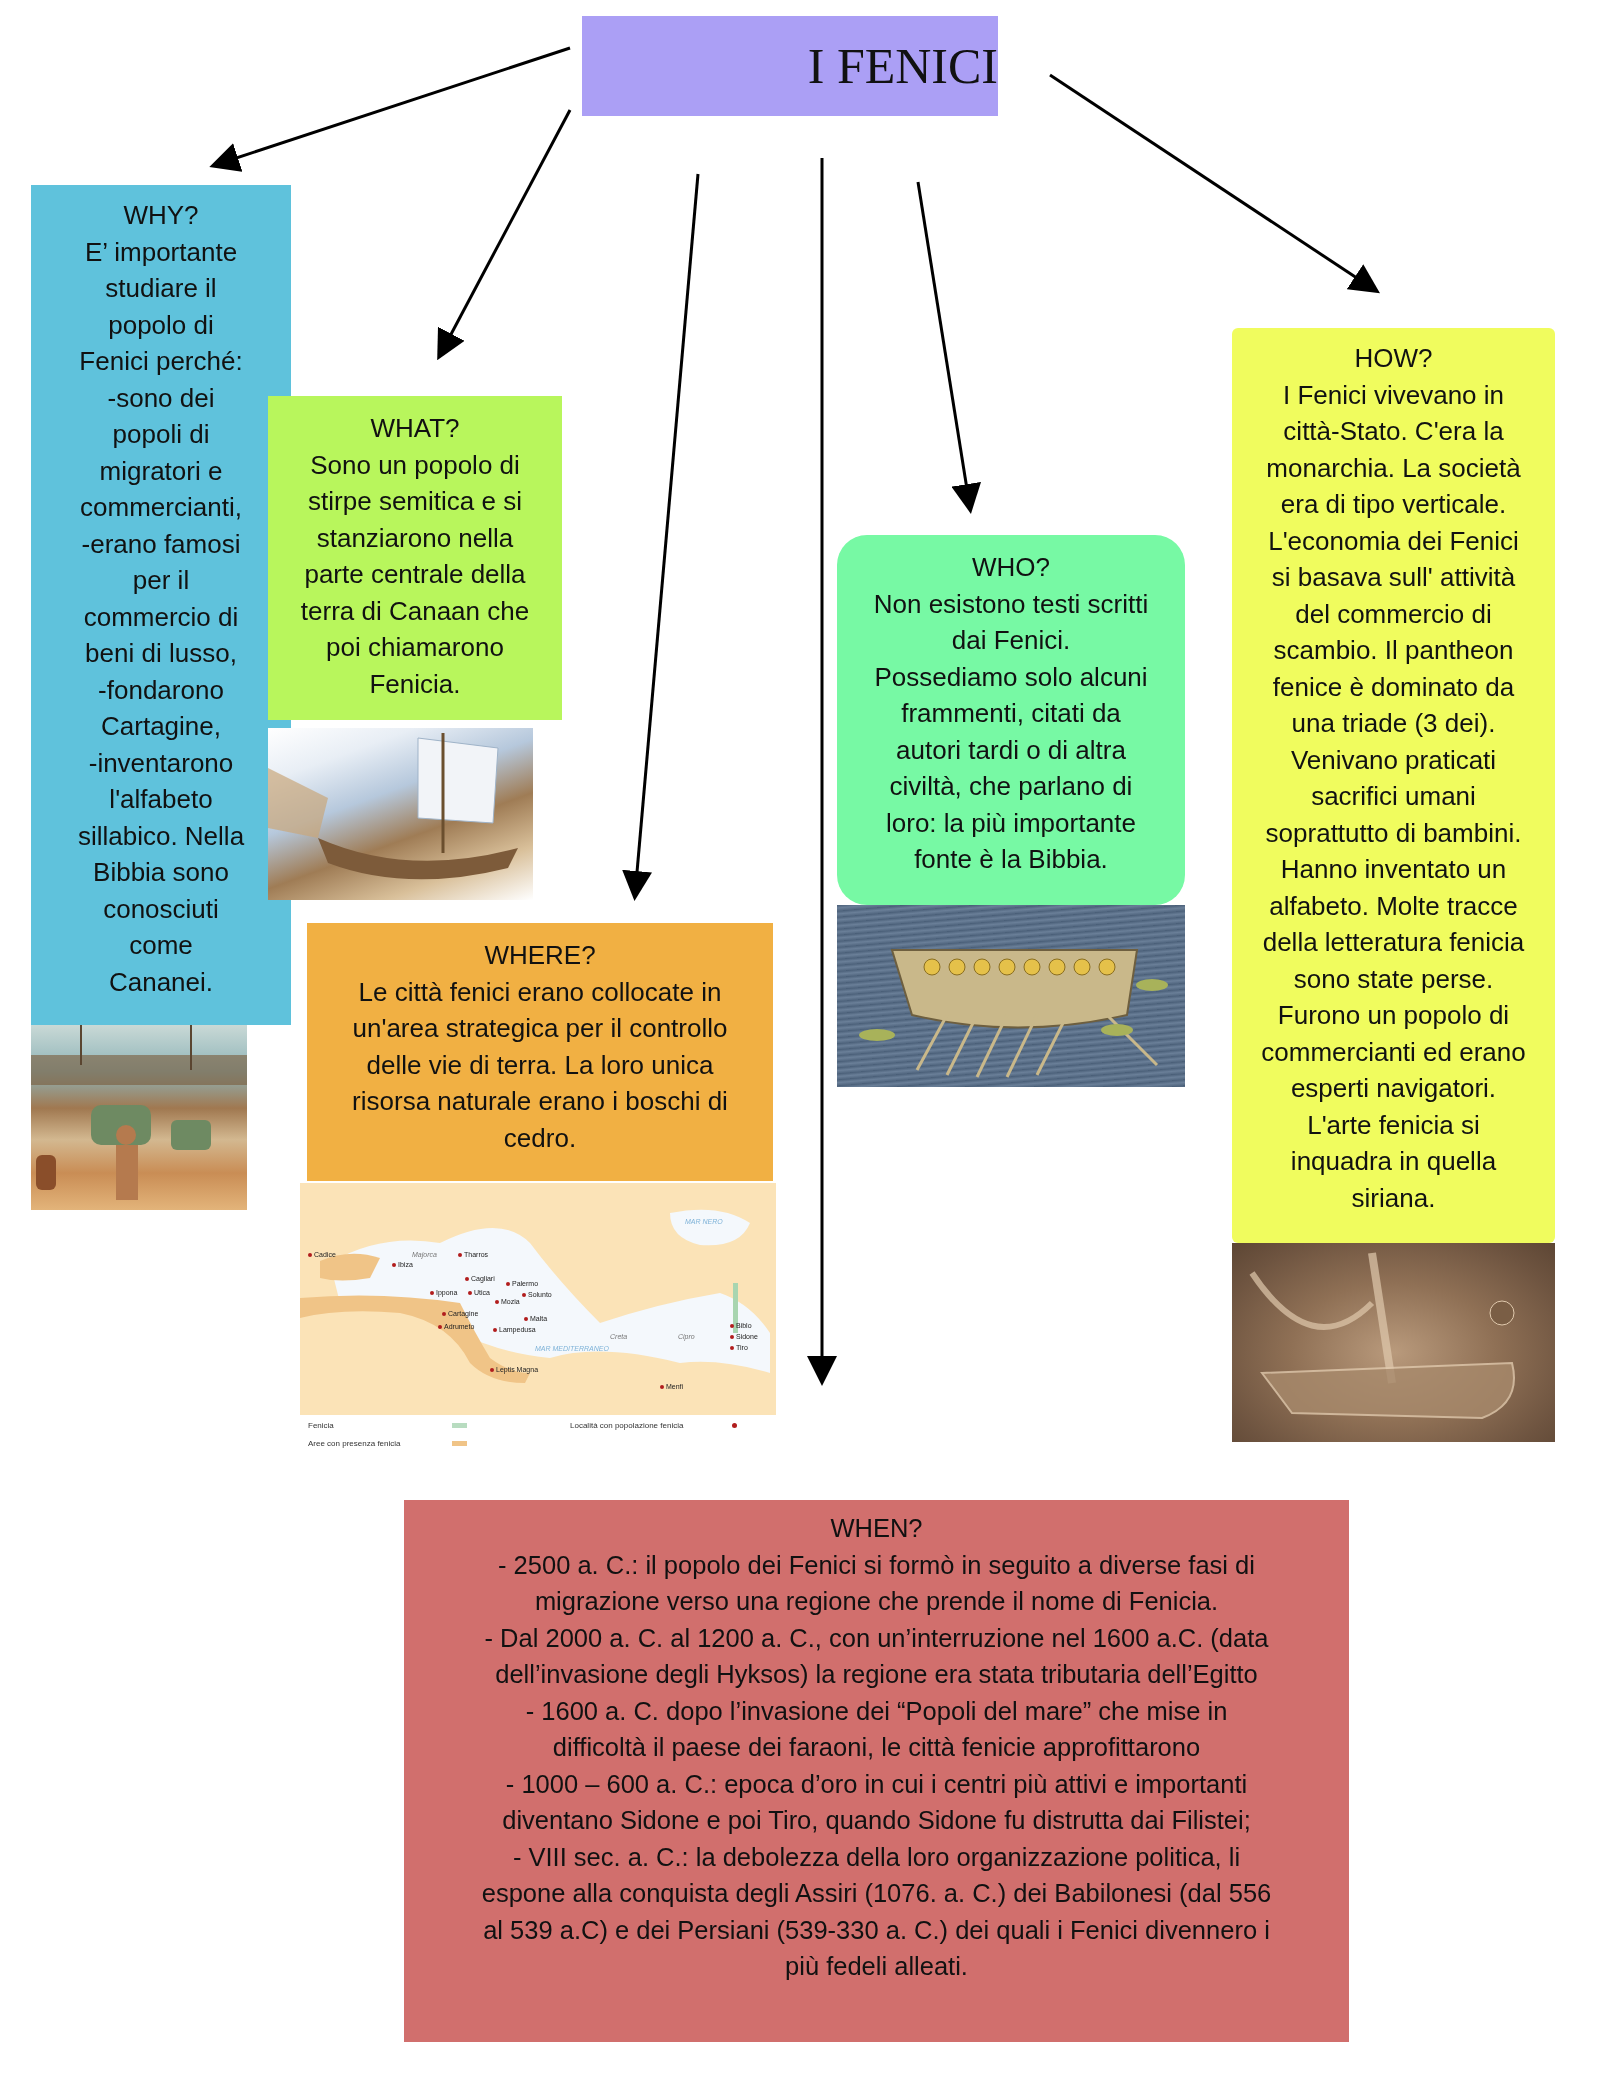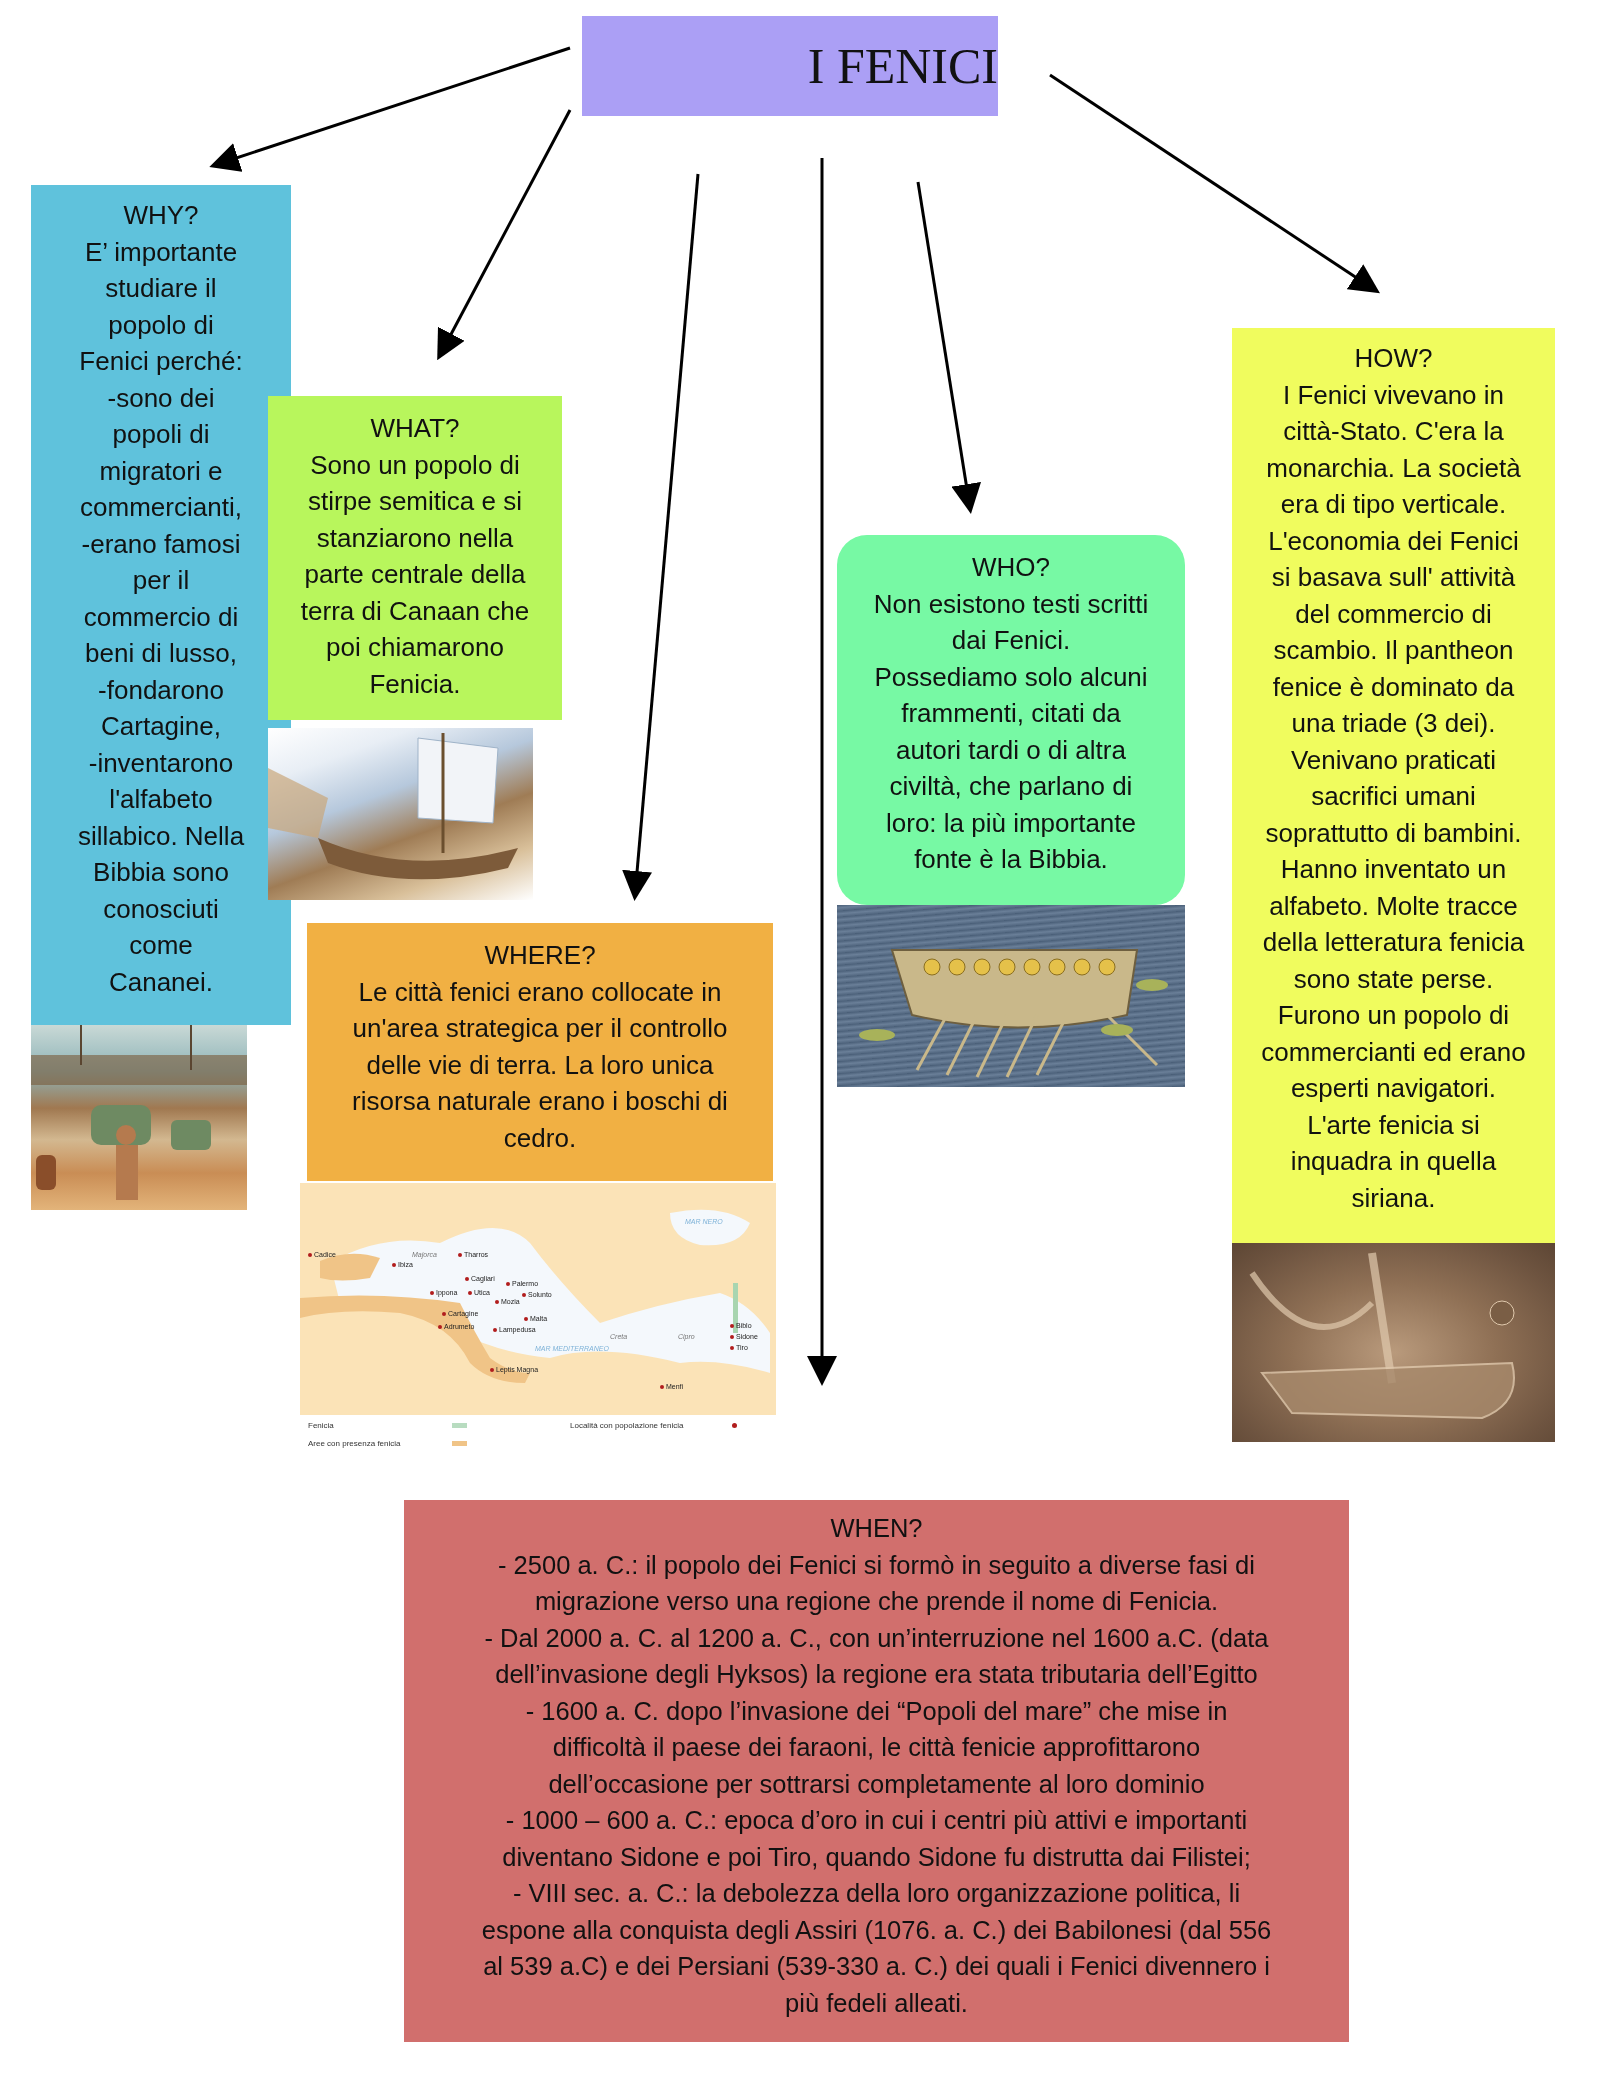--- a/index.html
+++ b/index.html
@@ -8,21 +8,21 @@
   .box { position: absolute; box-sizing: border-box; text-align: center;
          font-size: 26px; line-height: 36.5px; padding-top: 12px; }
   .box .line { display: block; white-space: nowrap; }
   .title { position: absolute; left: 582px; top: 16px; width: 416px; height: 100px;
            background: #ab9ff5; display: flex; align-items: center; justify-content: flex-end;
            font-family: "Liberation Serif", serif; font-size: 50px; color: #111; }
   .why  { left: 31px;  top: 185px; width: 260px; height: 840px; background: #5fc2dc; }
   .what { left: 268px; top: 396px; width: 294px; height: 324px; background: #b8f65c; padding-top: 14px; }
   .where{ left: 307px; top: 923px; width: 466px; height: 258px; background: #f1b043; padding-top: 14px; }
   .who  { left: 837px; top: 535px; width: 348px; height: 370px; background: #77f9a4; padding-top: 14px; border-radius: 30px; }
-  .how  { left: 1232px; top: 328px; width: 323px; height: 915px; background: #f0fc5e; padding-top: 12px; }
+  .how  { left: 1232px; top: 328px; width: 323px; height: 915px; background: #f0fc5e; padding-top: 12px; border-radius: 6px; }
   .when { left: 404px; top: 1500px; width: 945px; height: 542px; background: #d16f6d; padding-top: 10px; }
   .when .line { font-size: 25.5px; }
 
   .img { position: absolute; overflow: hidden; box-sizing: border-box; }
   .img-why  { left: 31px;  top: 1025px; width: 216px; height: 185px;
               background: linear-gradient(180deg, #c9d9d6 0%, #8fb4b8 25%, #a07850 45%, #d3b890 62%, #c98d55 80%, #e3b47a 100%); }
   .img-what { left: 268px; top: 728px; width: 265px; height: 172px;
               background: linear-gradient(160deg, #ffffff 0%, #e8eef5 20%, #b6c8dc 40%, #9f7c55 60%, #d9c09a 80%, #ffffff 100%); }
   .img-who  { left: 837px; top: 905px; width: 348px; height: 182px;
               background: repeating-linear-gradient(175deg, #4a5f78 0px, #6a7f98 3px, #51667f 6px); }
@@ -236,20 +236,19 @@
 </div>
 
 <div class="box when">
   <span class="line">WHEN?</span>
   <span class="line">- 2500 a. C.: il popolo dei Fenici si formò  in seguito a diverse fasi di</span>
   <span class="line">migrazione verso una regione che prende il nome di Fenicia.</span>
   <span class="line">- Dal 2000 a. C. al 1200 a. C., con un’interruzione nel 1600 a.C. (data</span>
   <span class="line">dell’invasione degli Hyksos) la regione era stata tributaria dell’Egitto</span>
   <span class="line">- 1600 a. C. dopo l’invasione dei “Popoli del mare” che mise in</span>
   <span class="line">difficoltà il paese dei faraoni, le città fenicie approfittarono</span>
-  <span class="line">dell’occasione per sottrarsi completamente al loro dominio</span>
   <span class="line">- 1000 – 600 a. C.: epoca d’oro in cui i centri più attivi e importanti</span>
   <span class="line">diventano Sidone e poi Tiro, quando Sidone fu distrutta dai Filistei;</span>
   <span class="line">- VIII sec. a. C.: la debolezza della loro organizzazione politica, li</span>
   <span class="line">espone alla conquista degli Assiri (1076. a. C.) dei Babilonesi (dal 556</span>
   <span class="line">al 539 a.C) e dei Persiani (539-330 a. C.) dei quali i Fenici divennero i</span>
   <span class="line">più fedeli alleati.</span>
 </div>
 
 </body></html>

